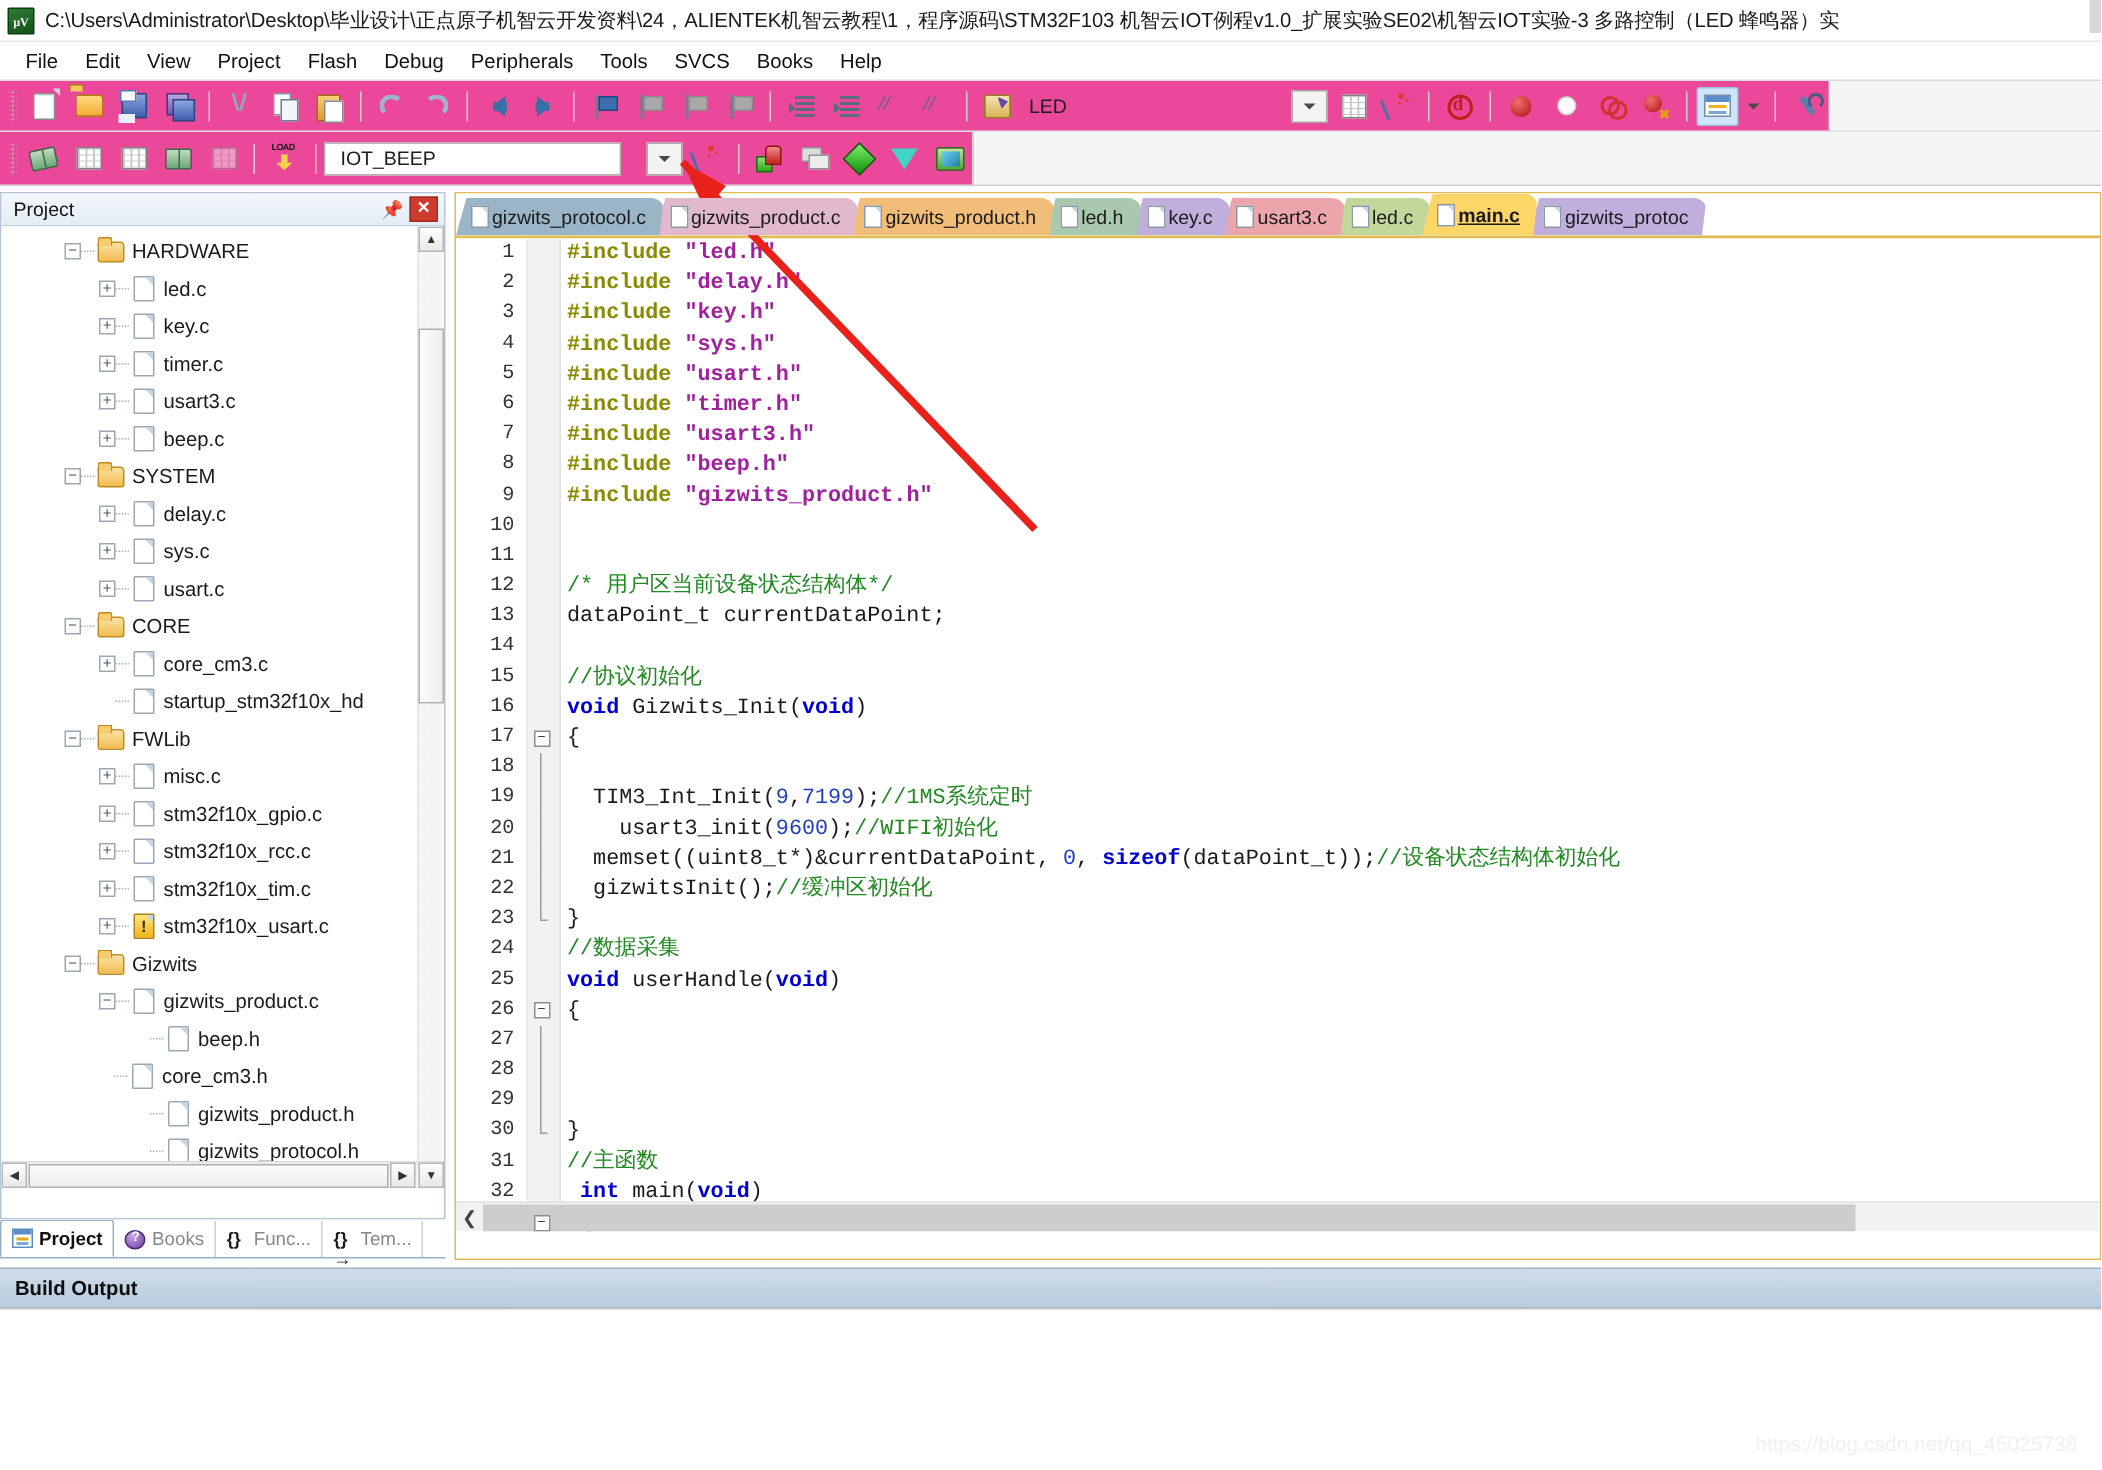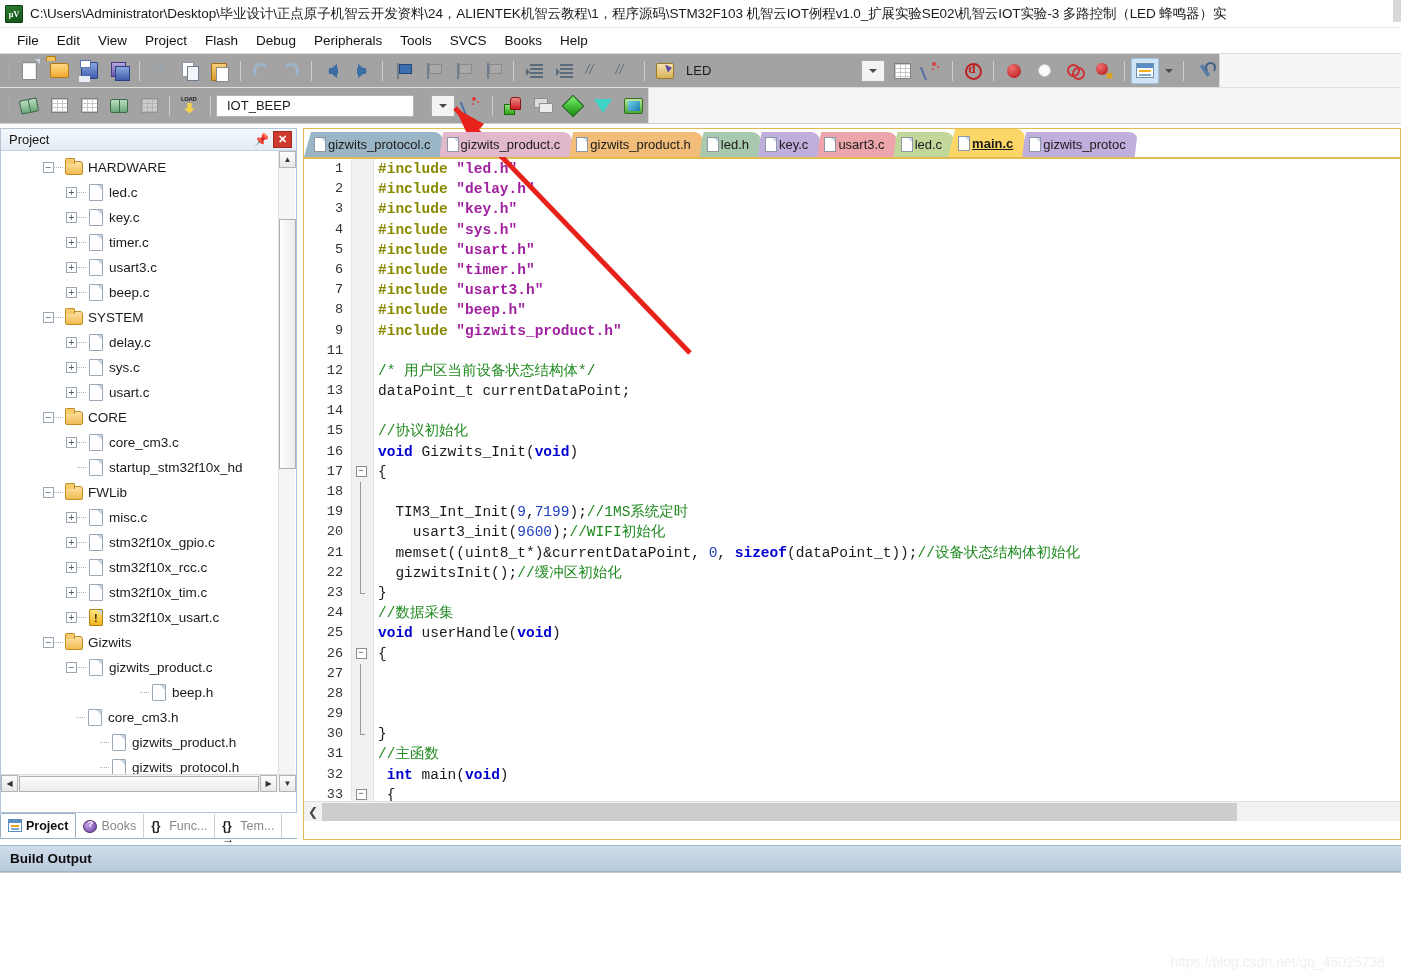--- a/index.html
+++ b/index.html
@@ -65,21 +65,21 @@
   .toolbar {
     position: absolute; left: 0; width: 1401px;
     background: #f5f5f5;
     display: flex; align-items: center;
     border-bottom: 1px solid #e0e0e0;
   }
   .toolbar-1 { top: 54px; height: 34px; }
   .toolbar-2 { top: 88px; height: 36px; border-bottom: 1px solid #cfcfcf; }
   .tb-inner {
     display: flex; align-items: center; height: 100%;
-    background: #a3a3a3;
+    background: #ec4899;
     border-right: 1px solid #d9d9d9;
     padding-left: 4px;
   }
   .grip {
     width: 5px; height: 22px; margin: 0 3px 0 2px;
     background-image: radial-gradient(#b5b5b5 38%, transparent 40%);
     background-size: 3px 3px; background-position: 1px 0;
     flex: 0 0 auto;
   }
   .tbtn {
@@ -926,21 +926,21 @@
           <span class="dashline"></span>
           <span class="tfolder"></span>
           <span>Gizwits</span>
         </div>
         <div class="tnode" style="padding-left: 65px;">
           <span class="expander">−</span>
           <span class="dashline"></span>
           <span class="tfile"></span>
           <span>gizwits_product.c</span>
         </div>
-        <div class="tnode" style="padding-left: 88px; margin-left: 40px;">
+        <div class="tnode" style="padding-left: 88px;">
           <span class="expander-spacer"></span>
           <span class="dashline"></span>
           <span class="tfile"></span>
           <span>beep.h</span>
         </div>
         <div class="tnode" style="padding-left: 64px;">
           <span class="expander-spacer"></span>
           <span class="dashline"></span>
           <span class="tfile"></span>
           <span>core_cm3.h</span>
@@ -1035,20 +1035,21 @@
       <div class="code-lines" id="code-lines">
           <div class="cl"><span class="lnum">1</span><span class="fold"></span><span class="ctext"><span class="pp">#include </span><span class="str">"led.h"</span></span></div>
           <div class="cl"><span class="lnum">2</span><span class="fold"></span><span class="ctext"><span class="pp">#include </span><span class="str">"delay.h"</span></span></div>
           <div class="cl"><span class="lnum">3</span><span class="fold"></span><span class="ctext"><span class="pp">#include </span><span class="str">"key.h"</span></span></div>
           <div class="cl"><span class="lnum">4</span><span class="fold"></span><span class="ctext"><span class="pp">#include </span><span class="str">"sys.h"</span></span></div>
           <div class="cl"><span class="lnum">5</span><span class="fold"></span><span class="ctext"><span class="pp">#include </span><span class="str">"usart.h"</span></span></div>
           <div class="cl"><span class="lnum">6</span><span class="fold"></span><span class="ctext"><span class="pp">#include </span><span class="str">"timer.h"</span></span></div>
           <div class="cl"><span class="lnum">7</span><span class="fold"></span><span class="ctext"><span class="pp">#include </span><span class="str">"usart3.h"</span></span></div>
           <div class="cl"><span class="lnum">8</span><span class="fold"></span><span class="ctext"><span class="pp">#include </span><span class="str">"beep.h"</span></span></div>
           <div class="cl"><span class="lnum">9</span><span class="fold"></span><span class="ctext"><span class="pp">#include </span><span class="str">"gizwits_product.h"</span></span></div>
+          <div class="cl"><span class="lnum">10</span><span class="fold"></span><span class="ctext"></span></div>
           <div class="cl"><span class="lnum">11</span><span class="fold"></span><span class="ctext"></span></div>
           <div class="cl"><span class="lnum">12</span><span class="fold"></span><span class="ctext"><span class="cmt">/* 用户区当前设备状态结构体*/</span></span></div>
           <div class="cl"><span class="lnum">13</span><span class="fold"></span><span class="ctext"><span class="plain">dataPoint_t currentDataPoint;</span></span></div>
           <div class="cl"><span class="lnum">14</span><span class="fold"></span><span class="ctext"></span></div>
           <div class="cl"><span class="lnum">15</span><span class="fold"></span><span class="ctext"><span class="cmt">//协议初始化</span></span></div>
           <div class="cl"><span class="lnum">16</span><span class="fold"></span><span class="ctext"><span class="kw">void</span><span class="plain"> Gizwits_Init(</span><span class="kw">void</span><span class="plain">)</span></span></div>
           <div class="cl"><span class="lnum">17</span><span class="fold"><span class="fold-box">−</span></span><span class="ctext"><span class="plain">{</span></span></div>
           <div class="cl"><span class="lnum">18</span><span class="fold"><span class="fold-line"></span></span><span class="ctext"></span></div>
           <div class="cl"><span class="lnum">19</span><span class="fold"><span class="fold-line"></span></span><span class="ctext"><span class="plain">  TIM3_Int_Init(</span><span class="num">9</span><span class="plain">,</span><span class="num">7199</span><span class="plain">);</span><span class="cmt">//1MS系统定时</span></span></div>
           <div class="cl"><span class="lnum">20</span><span class="fold"><span class="fold-line"></span></span><span class="ctext"><span class="plain">    usart3_init(</span><span class="num">9600</span><span class="plain">);</span><span class="cmt">//WIFI初始化</span></span></div>

